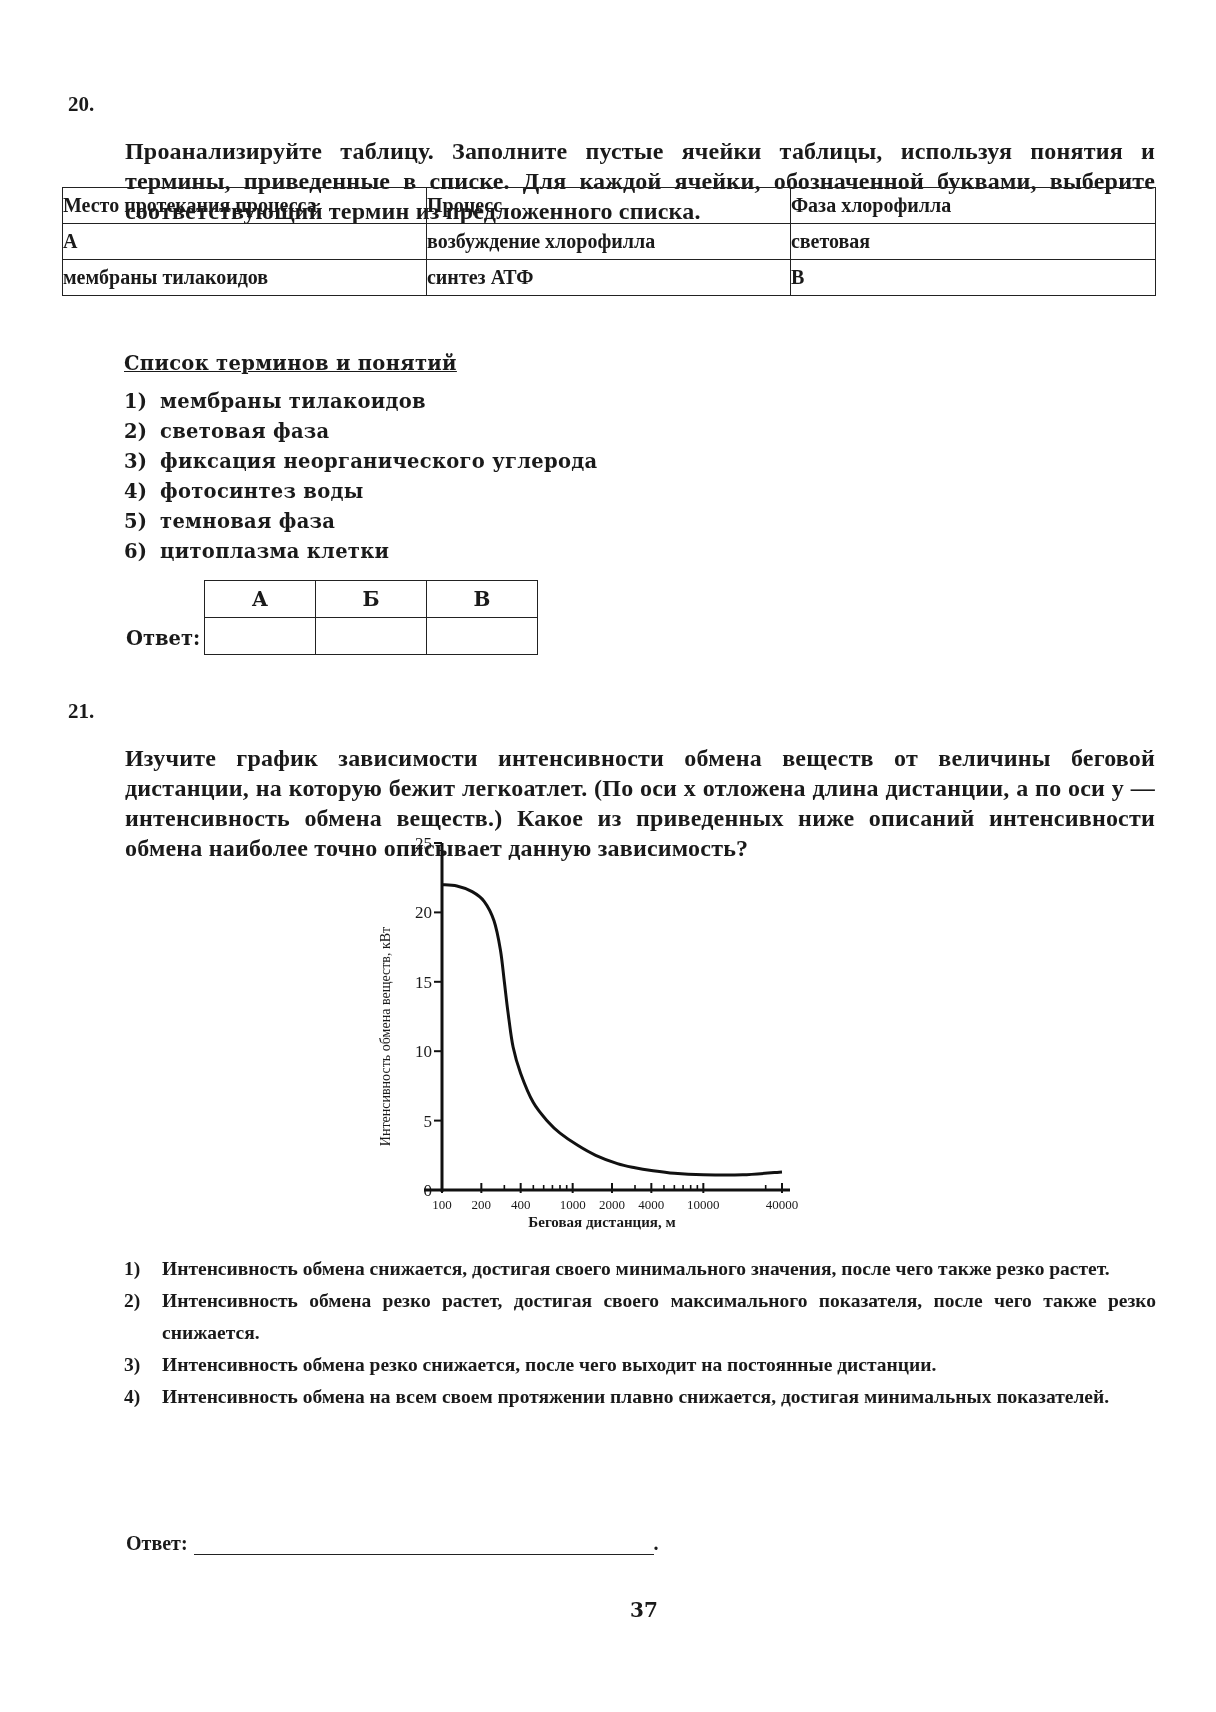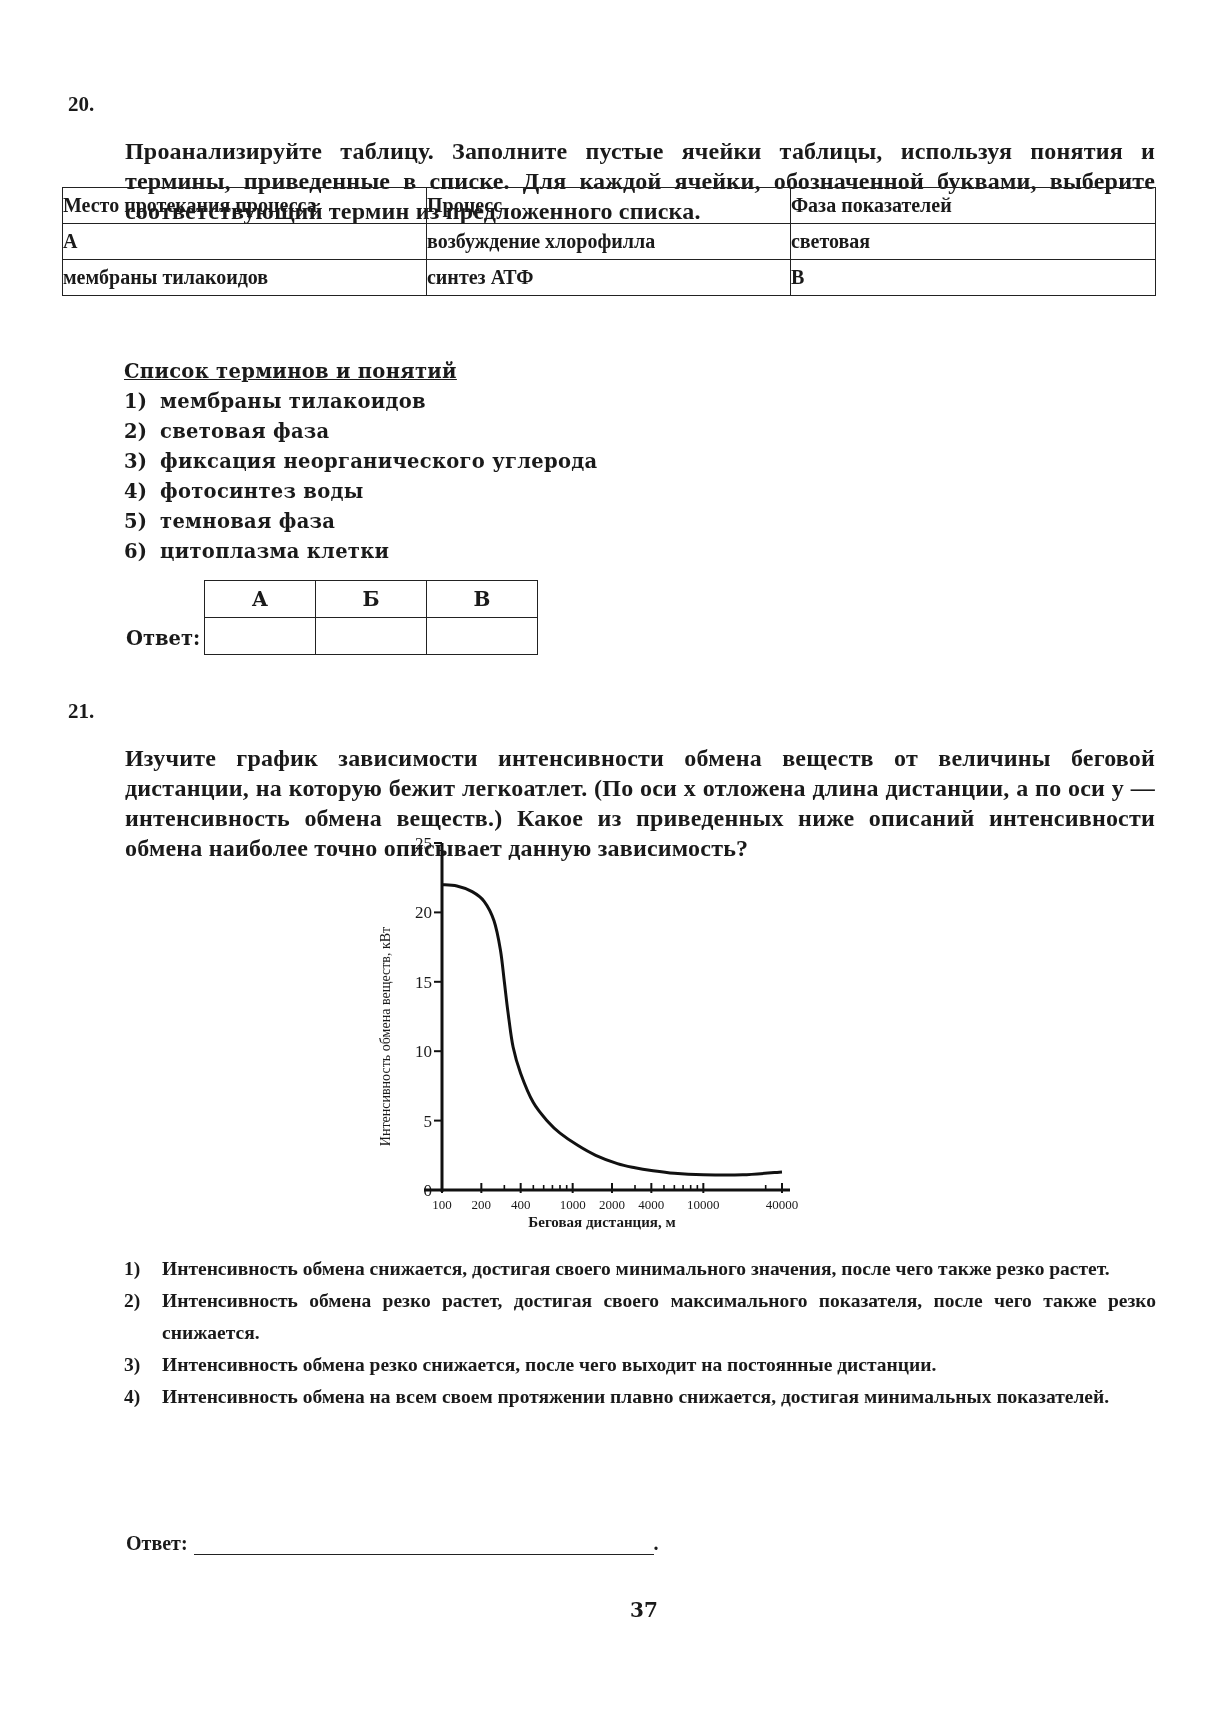--- a/index.html
+++ b/index.html
@@ -1,21 +1,21 @@
 <!DOCTYPE html>
 <html><head>
 <meta charset="utf-8">
 <style>
   html, body { margin: 0; padding: 0; background: #ffffff; }
   body { width: 1216px; height: 1712px; position: relative; font-family: "DejaVu Serif", "Liberation Serif", serif; color: #1a1a1a; overflow: hidden; }
   .q-num { position: absolute; left: 68px; font-weight: bold; font-size: 21px; font-family: "Liberation Serif", serif; }
   .q-text { position: absolute; left: 125px; width: 1030px; font-size: 24px; line-height: 30px; text-align: justify; font-family: "Liberation Serif", serif; font-weight: bold; letter-spacing: 0.2px; margin-top: 47px; }
   table.main { position: absolute; left: 62px; top: 187px; width: 1094px; border-collapse: collapse; font-family: "Liberation Serif", serif; font-size: 20px; }
   table.main td { border: 1.5px solid #222; text-align: left; height: 35px; padding: 0; font-weight: bold; margin-left: 24px; }
-  .list-title { position: absolute; left: 124px; top: 360px; font-size: 19.5px; font-weight: bold; text-decoration: underline; font-family: "DejaVu Serif", serif; letter-spacing: 0.3px; }
+  .list-title { position: absolute; left: 124px; top: 352px; font-size: 19.5px; font-weight: bold; text-decoration: underline; font-family: "DejaVu Serif", serif; letter-spacing: 0.3px; }
   .list { position: absolute; left: 124px; top: 387px; font-size: 19.5px; font-family: "DejaVu Serif", serif; font-weight: bold; letter-spacing: 0.3px; }
   .list .item { height: 30px; line-height: 30px; display: flex; }
   .list .num { width: 36px; }
   .ans-label { position: absolute; left: 126px; top: 627px; font-size: 19.5px; font-weight: bold; font-family: "DejaVu Serif", serif; }
   table.ans { position: absolute; left: 204px; top: 580px; border-collapse: collapse; font-family: "DejaVu Serif", serif; font-size: 20px; }
   table.ans td { border: 1.5px solid #222; width: 110px; height: 36px; text-align: center; font-weight: bold; padding: 0; }
   .chart { position: absolute; left: 370px; top: 830px; width: 440px; height: 420px; }
   .opts { position: absolute; left: 124px; top: 1253px; width: 1032px; font-family: "Liberation Serif", serif; font-size: 19.5px; font-weight: bold; }
   .opt { display: flex; line-height: 32px; margin-bottom: 0; }
   .opt .num { width: 38px; flex: none; }
@@ -29,21 +29,21 @@
 <body>
 
 <div class="q-num" style="top:92px;">20.</div>
 <div class="q-text" style="top:89px;">Проанализируйте таблицу. Заполните пустые ячейки таблицы, используя понятия и термины, приведенные в списке. Для каждой ячейки, обозначенной буквами, выберите соответствующий термин из предложенного списка.</div>
 
 <table class="main">
   <tbody>
       <tr>
     <td style="width:33.3%">Место протекания процесса</td>
     <td style="width:33.3%">Процесс</td>
-    <td>Фаза показателей</td>
+    <td>Фаза хлорофилла</td>
   </tr>
   <tr>
     <td>А</td>
     <td>возбуждение хлорофилла</td>
     <td>световая</td>
   </tr>
   <tr>
     <td>мембраны тилакоидов</td>
     <td>синтез АТФ</td>
     <td>В</td>

